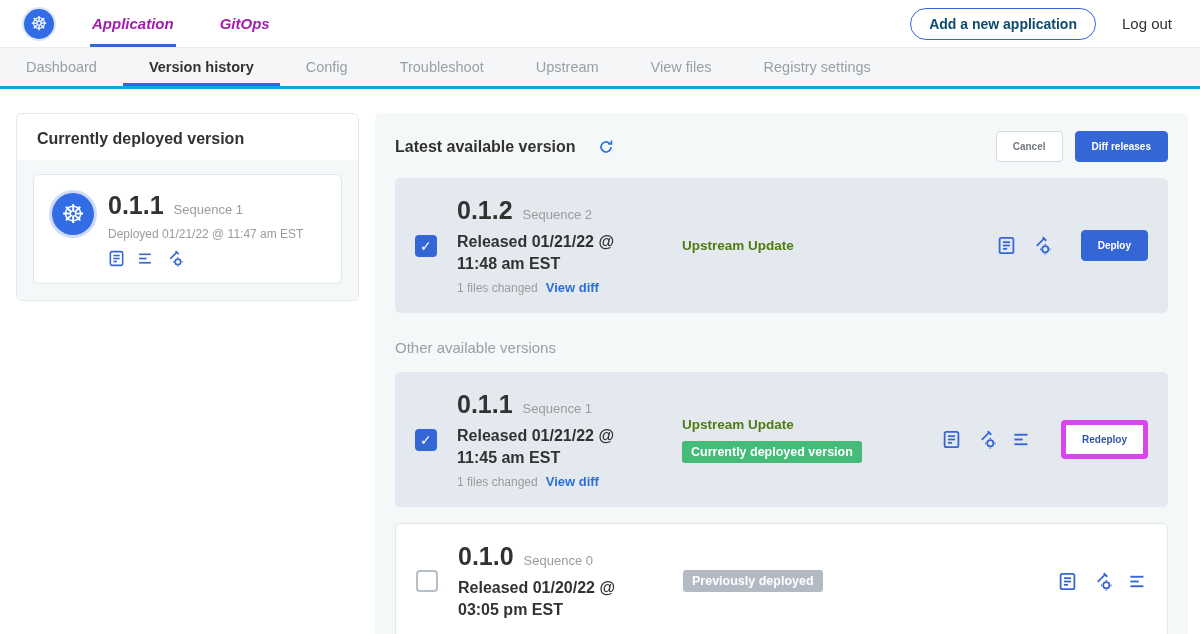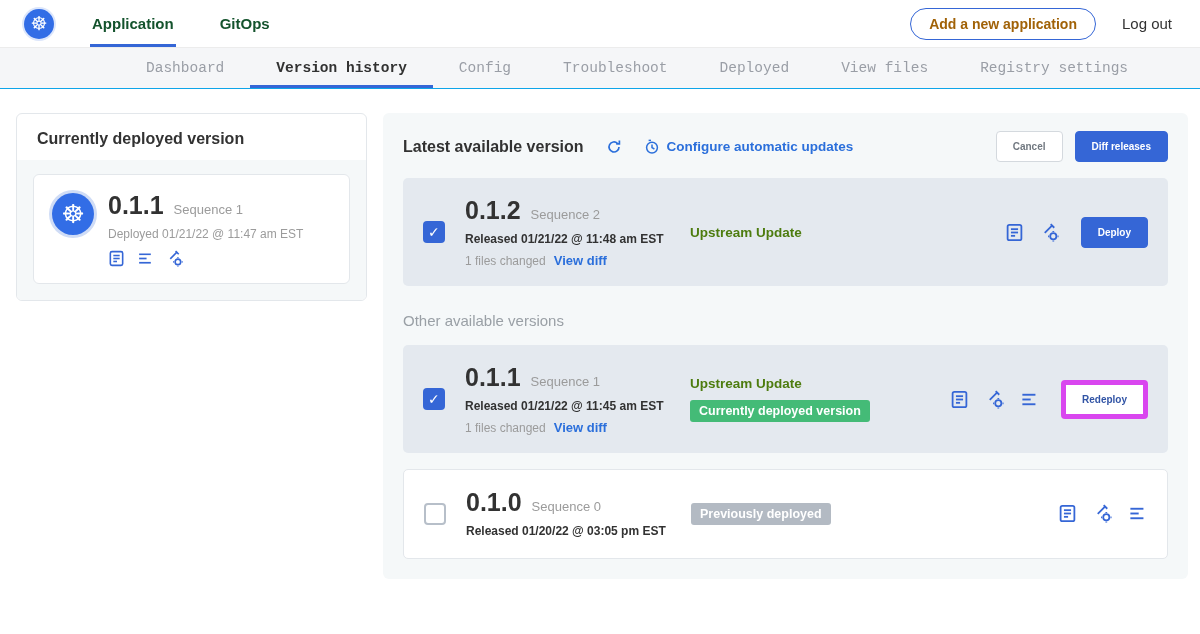--- a/index.html
+++ b/index.html
@@ -7,32 +7,32 @@
     font-family: "Liberation Sans", "DejaVu Sans", sans-serif; color: #323232; }
 
   
   .topnav { height: 48px; display: flex; align-items: stretch; border-bottom: 1px solid #ececec;
     padding: 0 28px 0 24px; background: #fff; }
   .logo-wrap { display: flex; align-items: center; margin-right: 36px; }
   .k8s-logo { width: 30px; height: 30px; border-radius: 50%; background: #326de6;
     color: #fff; display: flex; align-items: center; justify-content: center;
     font-size: 19px; box-shadow: 0 0 0 2px #dce6fb; }
   .topnav-tab { display: flex; align-items: center; padding: 0 2px; margin-right: 42px;
-    font-size: 15px; font-weight: bold; color: #14532d; border-bottom: 3px solid transparent;
-    padding-top: 3px; cursor: pointer; }
+    font-size: 15px; font-weight: bold; color: #a21caf; border-bottom: 3px solid transparent;
+    padding-top: 3px; cursor: pointer; font-style: italic; }
   .topnav-tab.active { border-bottom-color: #3566d6; }
   .topnav-right { margin-left: auto; display: flex; align-items: center; gap: 26px; }
-  .add-app-btn { background: #fff; border: 1px solid #3566d6; color: #a16207; font-weight: bold;
+  .add-app-btn { background: #fff; border: 1px solid #3566d6; color: #0c4a6e; font-weight: bold;
     font-size: 14px; border-radius: 17px; padding: 7px 18px; cursor: pointer;
     font-family: inherit; }
   .logout { font-size: 15px; color: #323232; cursor: pointer; }
 
   
   .subnav { height: 41px; background: #f5f6f8; display: flex; align-items: stretch;
-    padding-left: 120px; border-bottom: 1px solid #0ea5e9; font-family: Liberation Mono, monospace; }
+    border-bottom: 3px solid #0ea5e9; }
   .subnav-item { display: flex; align-items: center; padding: 3px 26px 0 26px; font-size: 14.5px;
     color: #9a9ea6; border-bottom: 3px solid transparent; cursor: pointer; }
   .subnav-item.active { color: #323232; font-weight: bold; border-bottom-color: #3566d6; }
 
   
   .main { display: flex; gap: 16px; padding: 24px 12px 0 16px; align-items: flex-start; }
 
   
   .left-panel { width: 400px; background: #fff; border: 1px solid #e3e7eb; border-radius: 6px;
     overflow: hidden; }
@@ -68,32 +68,32 @@
 
   .version-row { border-radius: 5px; padding: 18px 20px; display: flex; align-items: center;
     margin-top: 16px; }
   .version-row.selected { background: #e4e9ef; }
   .version-row.plain { background: #fff; border: 1px solid #e3e7eb; }
   .checkbox { width: 22px; height: 22px; border-radius: 4px; flex: 0 0 auto; margin-right: 20px;
     cursor: pointer; display: flex; align-items: center; justify-content: center; }
   .checkbox.checked { background: #3566d6; color: #fff; font-size: 14px; font-weight: bold; }
   .checkbox.unchecked { background: #fff; border: 2px solid #b7bfc9; color: transparent; }
   .row-version-block { width: 225px; display: flex; flex-direction: column; gap: 6px; }
-  .released { font-size: 12px; font-weight: bold; color: #323232; max-width: 200px; line-height: 1.35; }
+  .released { font-size: 16px; font-weight: bold; color: #323232; max-width: 200px; line-height: 1.35; }
   .files-line { display: flex; gap: 8px; align-items: flex-end; }
   .view-diff { color: #2b6fdb; font-size: 13px; font-weight: bold; cursor: pointer; }
   .row-source-block { width: 260px; display: flex; flex-direction: column; gap: 9px; }
   .source-label { font-size: 13.5px; font-weight: bold; color: #4d7c0f; }
   .badge { display: inline-block; font-size: 12.5px; font-weight: bold; color: #fff;
     padding: 4px 9px; border-radius: 3px; align-self: flex-start; }
   .badge-green { background: #44bb77; }
   .badge-gray { background: #b3bac3; }
   .row-actions { margin-left: auto; display: flex; align-items: center; gap: 16px; color: #3566d6; }
   .row-actions .ui-icon { width: 19px; height: 19px; }
-  .row-actions .btn { margin-left: 6px; }
+  .row-actions .btn { margin-left: 14px; }
 
   .other-title { margin-top: 26px; font-size: 15px; color: #9aa0a6; }
 </style>
 </head>
 <body>
 
 <div class="topnav">
   <div class="logo-wrap">
     <div class="k8s-logo">☸</div>
   </div>
@@ -103,21 +103,21 @@
     <button class="add-app-btn">Add a new application</button>
     <span class="logout">Log out</span>
   </div>
 </div>
 
 <div class="subnav">
   <div class="subnav-item">Dashboard</div>
   <div class="subnav-item active">Version history</div>
   <div class="subnav-item">Config</div>
   <div class="subnav-item">Troubleshoot</div>
-  <div class="subnav-item">Deployed</div>
+  <div class="subnav-item">Upstream</div>
   <div class="subnav-item">View files</div>
   <div class="subnav-item">Registry settings</div>
 </div>
 
 <div class="main">
 
   <div class="left-panel">
     <div class="left-panel-header">Currently deployed version</div>
     <div class="left-panel-body">
       <div class="deployed-card">
@@ -166,30 +166,20 @@
     <div class="latest-header">
       <span class="latest-title">Latest available version</span>
       <span class="link-action">
         <span class="ui-icon">
           <svg viewBox="0 0 16 16" fill="none" stroke="currentColor" stroke-width="1.7">
             <path d="M13 8 a5 5 0 1 1 -1.6 -3.7"></path>
             <path d="M13.4 1.6 L13.4 4.8 L10.2 4.8" fill="none"></path>
           </svg>
         </span>
       </span>
-      <span class="link-action">
-        <span class="ui-icon">
-          <svg viewBox="0 0 16 16" fill="none" stroke="currentColor" stroke-width="1.5">
-            <circle cx="8" cy="8.6" r="5.4"></circle>
-            <path d="M8 5.6 L8 8.6 L10.4 10"></path>
-            <path d="M4.6 1.4 L7 1.4"></path>
-          </svg>
-        </span>
-        <span>Configure automatic updates</span>
-      </span>
       <div class="header-buttons">
         <button class="btn btn-secondary">Cancel</button>
         <button class="btn btn-primary">Diff releases</button>
       </div>
     </div>
 
     <div class="version-row selected">
       <div class="checkbox checked">✓</div>
       <div class="row-version-block">
         <div class="version-line">

